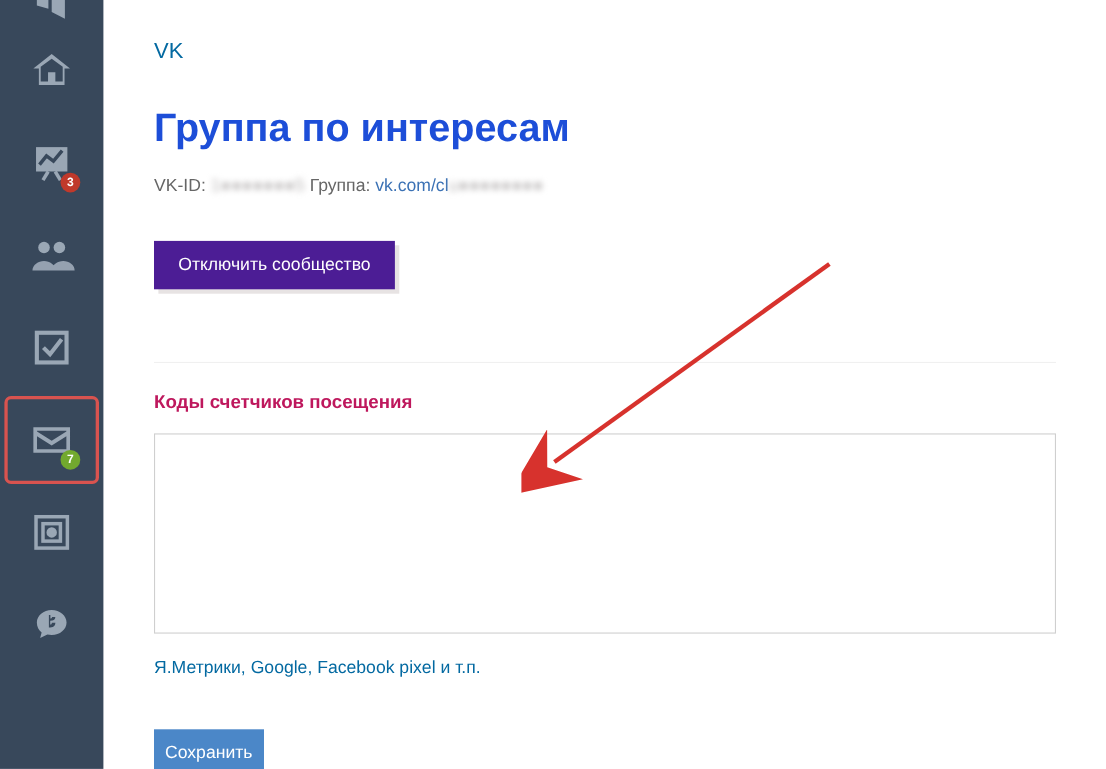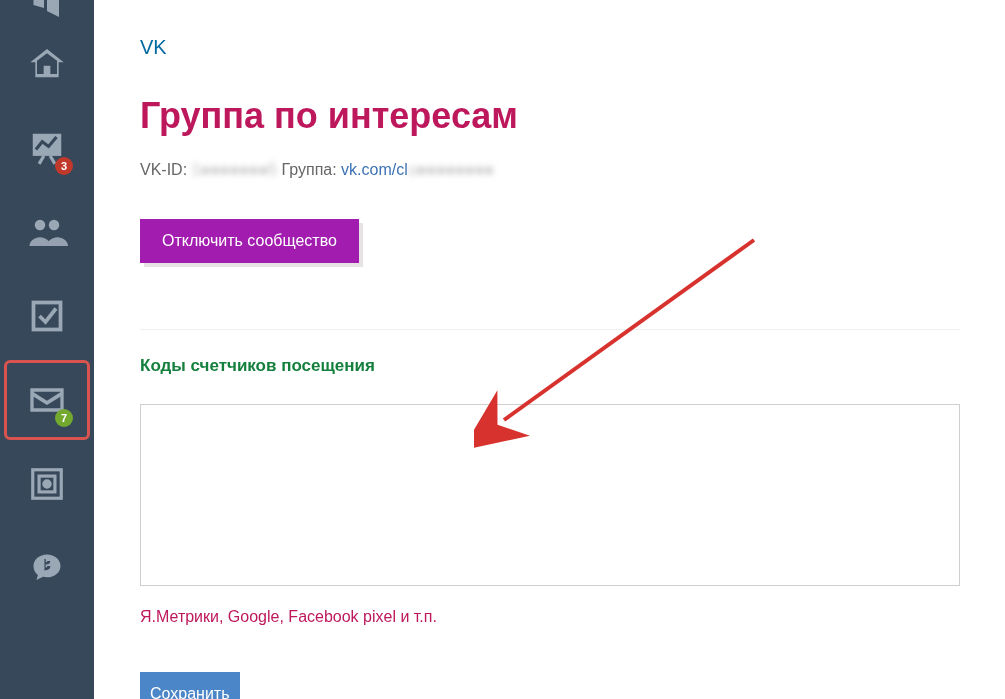--- a/index.html
+++ b/index.html
@@ -78,21 +78,21 @@
   .breadcrumb {
     color: #0369a1;
     font-size: 20px;
     margin-bottom: 36px;
     cursor: pointer;
     display: inline-block;
   }
   h1.page-title {
     font-size: 36px;
     font-weight: 700;
-    color: #be185d;
+    color: #1d4ed8;
     margin-bottom: 24px;
   }
   .meta-line {
     font-size: 16px;
     color: #666;
     margin-bottom: 40px;
   }
   .meta-line .blur {
     color: #bbb8b8;
     filter: blur(3px);
@@ -106,48 +106,48 @@
   }
   .btn {
     display: inline-block;
     border: none;
     cursor: pointer;
     font-size: 16px;
     line-height: 1;
     color: #fff;
   }
   .btn-danger {
-    background: #a21caf;
+    background: #4c1d95;
     padding: 14px 22px;
     box-shadow: 4px 4px 0 #e7e3e3;
   }
   .btn-primary {
     background: #4b87c8;
     padding: 14px 10px;
   }
   .section-gap { height: 66px; }
   .field-label {
     font-size: 17px;
     font-weight: 600;
-    color: #15803d;
-    margin-bottom: 28px;
+    color: #be185d;
+    margin-bottom: 18px;
   }
   textarea.big-textarea {
     width: 820px;
     height: 182px;
     border: 1px solid #cfcfcf;
     resize: none;
     font-size: 15px;
     padding: 10px;
     outline: none;
     font-family: inherit;
   }
   .hint {
     font-size: 16px;
-    color: #be185d;
+    color: #0369a1;
     margin-top: 18px;
     margin-bottom: 46px;
   }
 
   
   .arrow-annot {
     position: absolute;
     top: 230px;
     left: 380px;
     pointer-events: none;

